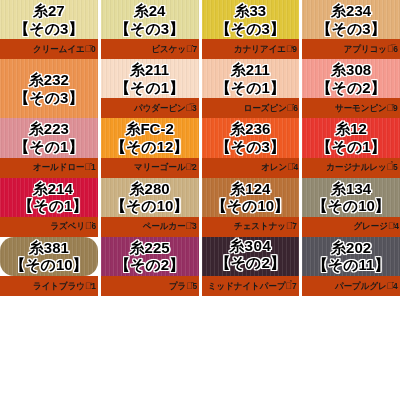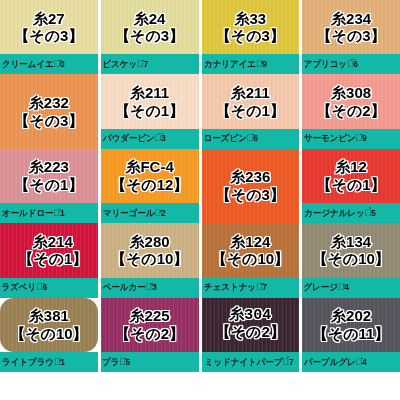--- a/index.html
+++ b/index.html
@@ -13,21 +13,21 @@
     overflow: hidden;
     font-family: "Liberation Sans", "DejaVu Sans", sans-serif;
   }
   #swatch-grid {
     display: grid;
     grid-template-columns: repeat(4, 1fr);
     grid-template-rows: repeat(5, 1fr);
     column-gap: 3px;
     row-gap: 0px;
     width: 400px;
-    height: 372px;
+    height: 296px;
     box-sizing: border-box;
   }
   .swatch-cell {
     display: flex;
     flex-direction: column;
     overflow: hidden;
     background: #ffffff;
   }
   .swatch-color {
     flex: 1 1 auto;
@@ -63,24 +63,24 @@
       -1.2px  1.2px 0 #ffffff,
        1.2px  1.2px 0 #ffffff,
       -1.2px  0    0 #ffffff,
        1.2px  0    0 #ffffff,
        0     -1.2px 0 #ffffff,
        0      1.2px 0 #ffffff;
   }
   .swatch-label-band {
     flex: 0 0 20px;
     height: 20px;
-    background: #14b8a6;
+    background: #c2410c;
     display: flex;
     align-items: center;
-    justify-content: flex-start;
+    justify-content: flex-end;
   }
   .swatch-name {
     font-size: 9px;
     font-weight: bold;
     color: #1a1a1a;
     text-align: center;
     white-space: nowrap;
     transform: scaleX(0.94);
   }
 </style>
@@ -161,31 +161,34 @@
       <div class="swatch-color" style="background-color: rgb(221, 144, 150);">
         <div class="swatch-code">糸223</div>
         <div class="swatch-group">【その1】</div>
       </div>
       <div class="swatch-label-band">
         <div class="swatch-name">オールドローズ̇1</div>
       </div>
     </div>
     <div class="swatch-cell">
       <div class="swatch-color" style="background-color: rgb(245, 154, 36);">
-        <div class="swatch-code">糸FC-4</div>
+        <div class="swatch-code">糸FC-2</div>
         <div class="swatch-group">【その12】</div>
       </div>
       <div class="swatch-label-band">
         <div class="swatch-name">マリーゴールド̓2</div>
       </div>
     </div>
     <div class="swatch-cell">
       <div class="swatch-color" style="background-color: rgb(239, 90, 35);">
         <div class="swatch-code">糸236</div>
         <div class="swatch-group">【その3】</div>
+      </div>
+      <div class="swatch-label-band">
+        <div class="swatch-name">オレンジ̑4</div>
       </div>
     </div>
     <div class="swatch-cell">
       <div class="swatch-color" style="background-color: rgb(232, 55, 47);">
         <div class="swatch-code">糸12</div>
         <div class="swatch-group">【その1】</div>
       </div>
       <div class="swatch-label-band">
         <div class="swatch-name">カージナルレッド̉5</div>
       </div>

